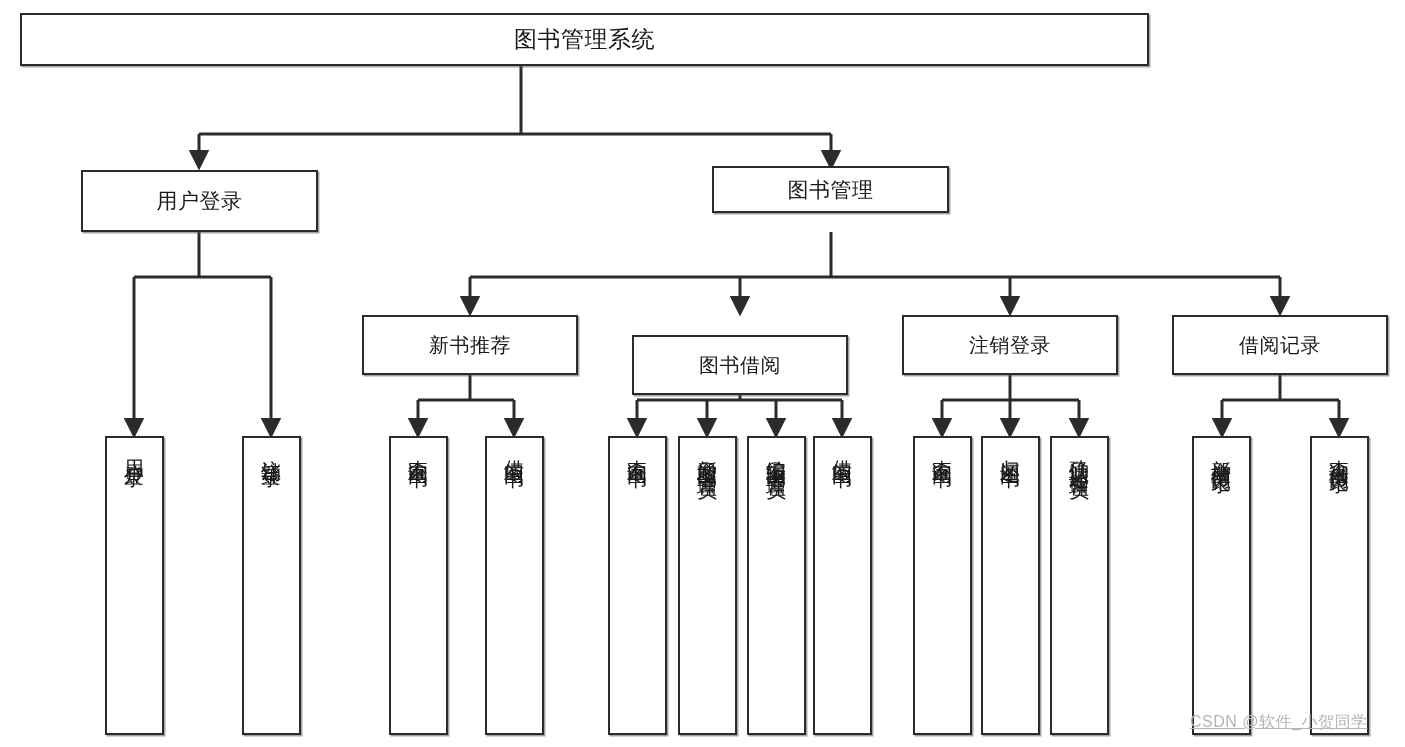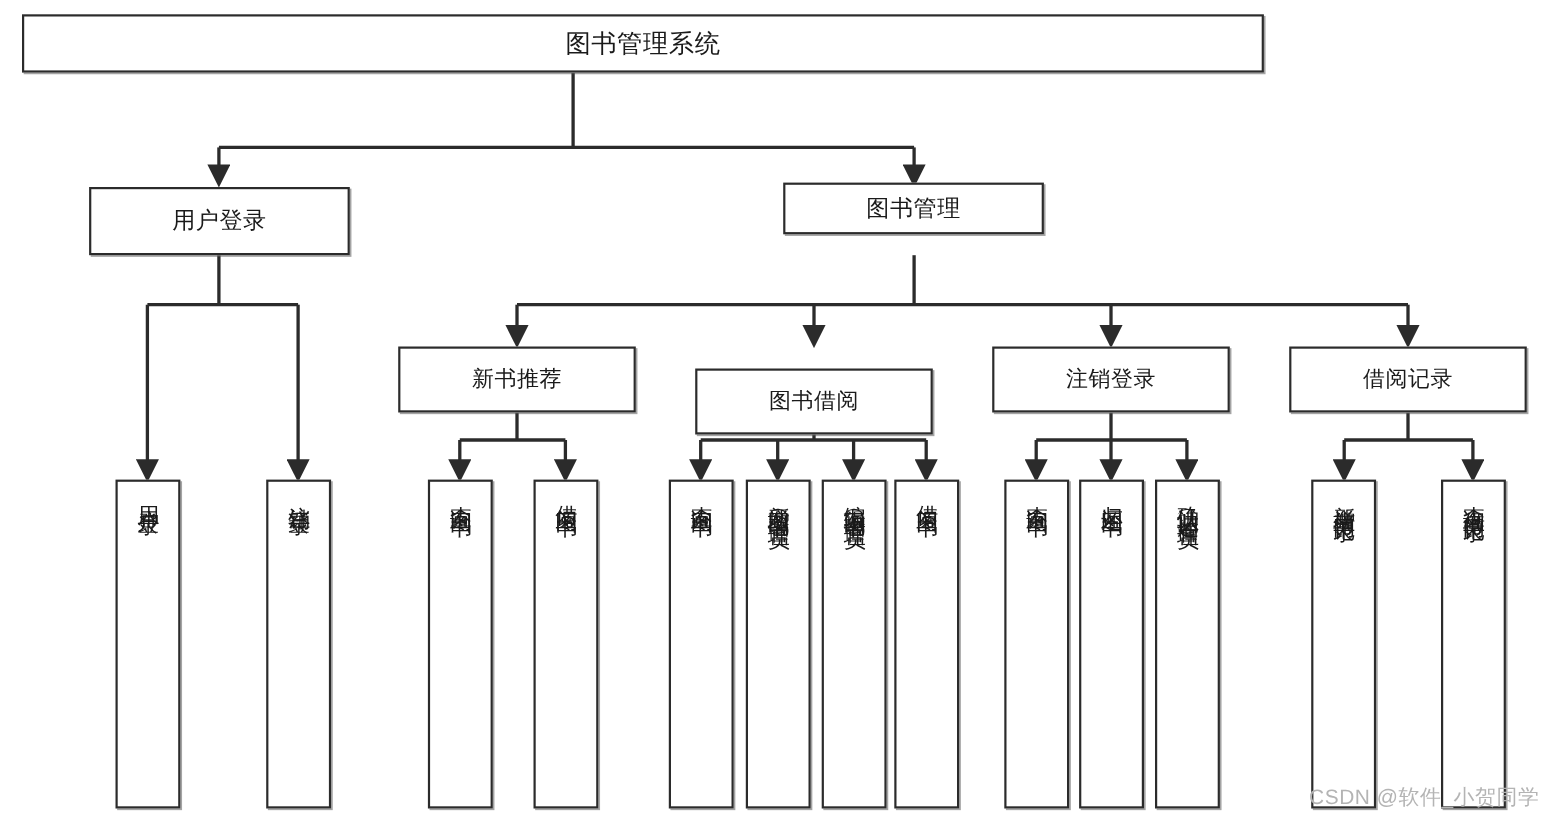--- a/index.html
+++ b/index.html
@@ -56,24 +56,25 @@
   }
   .node.leaf .label {
     writing-mode: vertical-rl;
     text-orientation: upright;
     letter-spacing: 3px;
     line-height: 1;
     white-space: nowrap;
   }
   .watermark {
     position: absolute;
-    font-size: 19px;
+    font-size: 16px;
     color: #b4b4b4;
     white-space: nowrap;
     letter-spacing: 0.5px;
+    text-decoration: underline;
   }
 </style>
 </head>
 <body>
 
 <div id="canvas">
 
   <svg id="edges" viewBox="0 0 1405 747" width="1405" height="747">
     <defs>
       <marker id="arrow" viewBox="0 0 12 12" refX="6" refY="6" markerWidth="7" markerHeight="7" orient="auto-start-reverse">

